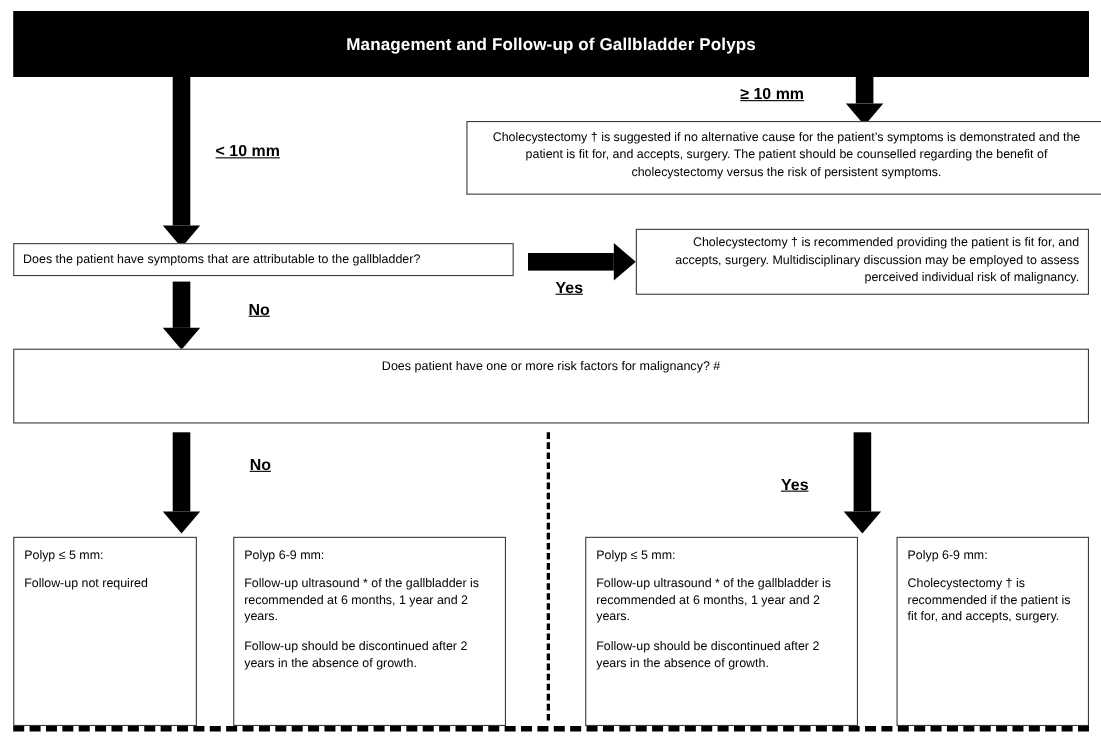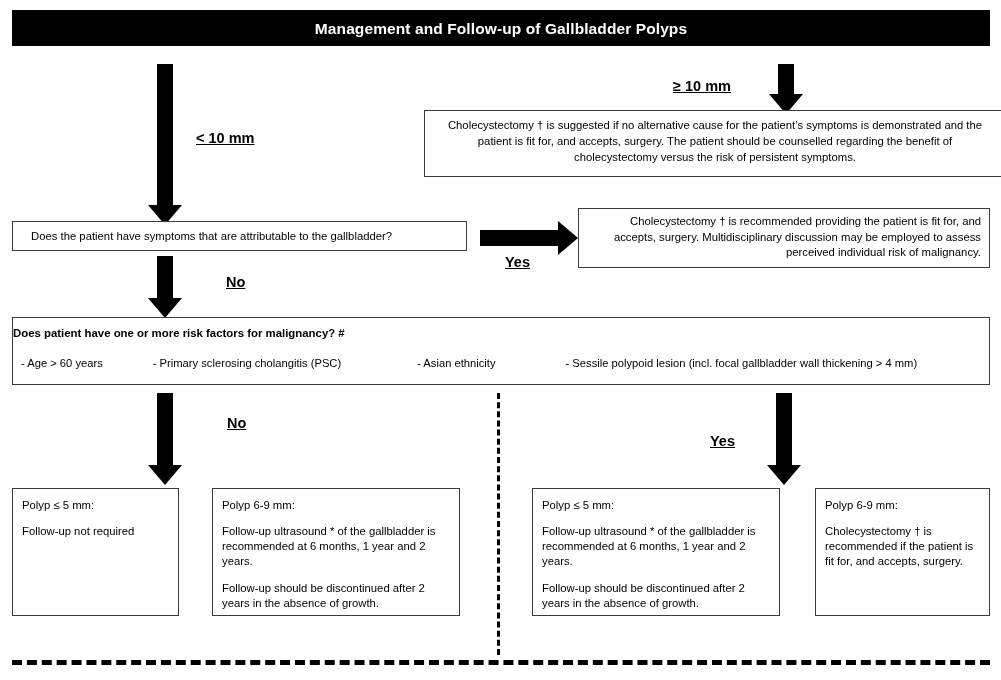--- a/index.html
+++ b/index.html
@@ -18,21 +18,21 @@
     background: #ffffff;
     overflow: hidden;
   }
   .abs { position: absolute; }
 
   
   .title-bar {
     left: 12px;
     top: 10px;
     width: 978px;
-    height: 36px;
+    height: 60px;
     background: #000000;
     color: #ffffff;
     display: flex;
     flex-direction: column;
     align-items: center;
     justify-content: center;
     box-sizing: border-box;
     padding-top: 1px;
   }
   .title-main {
@@ -71,64 +71,64 @@
   }
   .box-ge10 .box-text { line-height: 1.42; }
 
   .box-symptoms {
     left: 12px;
     top: 221px;
     width: 455px;
     height: 30px;
     display: flex;
     align-items: center;
-    padding-left: 18px;
+    padding-left: 8px;
   }
 
   .box-yes-rec {
     left: 578px;
     top: 208px;
     width: 412px;
     height: 60px;
     padding: 5px 8px 0 8px;
     text-align: right;
   }
   .box-yes-rec .box-text { line-height: 1.38; }
 
   .box-risk {
     left: 12px;
     top: 317px;
     width: 978px;
     height: 68px;
     padding: 0;
   }
   .risk-heading {
-    text-align: left;
+    text-align: center;
     font-size: 11.4px;
-    font-weight: bold;
+    font-weight: normal;
     margin-top: 9px;
   }
   .risk-row {
     display: flex;
     align-items: center;
     margin-top: 18px;
     padding: 0 6px 0 8px;
     font-size: 11.2px;
     white-space: nowrap;
   }
   .risk-item { display: inline-block; }
   .risk-item.i0 { margin-left: 0px; }
   .risk-item.i1 { margin-left: 50px; }
   .risk-item.i2 { margin-left: 76px; }
   .risk-item.i3 { margin-left: 70px; }
 
   
   .box-out {
     top: 488px;
-    height: 128px;
+    height: 172px;
     padding: 9px 9px 0 9px;
   }
   .box-out .line { font-size: 11.3px; line-height: 1.34; }
   .box-out .gap { height: 11px; }
   .out1 { left: 12px;  width: 167px; }
   .out2 { left: 212px; width: 248px; }
   .out3 { left: 532px; width: 248px; }
   .out4 { left: 815px; width: 175px; }
 
   
@@ -238,26 +238,20 @@
   </div>
 
   <div class="abs arrow-down" style="left:147px; top:256px; width:36px; height:62px;">
     <div class="shaft" style="width:16px; height:42px;"></div>
     <div class="head" style="top:42px;"></div>
   </div>
   <div class="abs lbl lbl-no1">No</div>
 
   <div class="abs box box-risk">
     <div class="risk-heading">Does patient have one or more risk factors for malignancy? #</div>
-    <div class="risk-row">
-      <span class="risk-item i0">-    Age &gt; 60 years</span>
-      <span class="risk-item i1">- Primary sclerosing cholangitis (PSC)</span>
-      <span class="risk-item i2">- Asian ethnicity</span>
-      <span class="risk-item i3">- Sessile polypoid lesion (incl. focal gallbladder wall thickening &gt; 4 mm)</span>
-    </div>
   </div>
 
   <div class="abs arrow-down" style="left:147px; top:393px; width:36px; height:92px;">
     <div class="shaft" style="width:16px; height:72px;"></div>
     <div class="head" style="top:72px;"></div>
   </div>
   <div class="abs lbl lbl-no2">No</div>
 
   <div class="abs arrow-down" style="left:766px; top:393px; width:36px; height:92px;">
     <div class="shaft" style="width:16px; height:72px;"></div>

